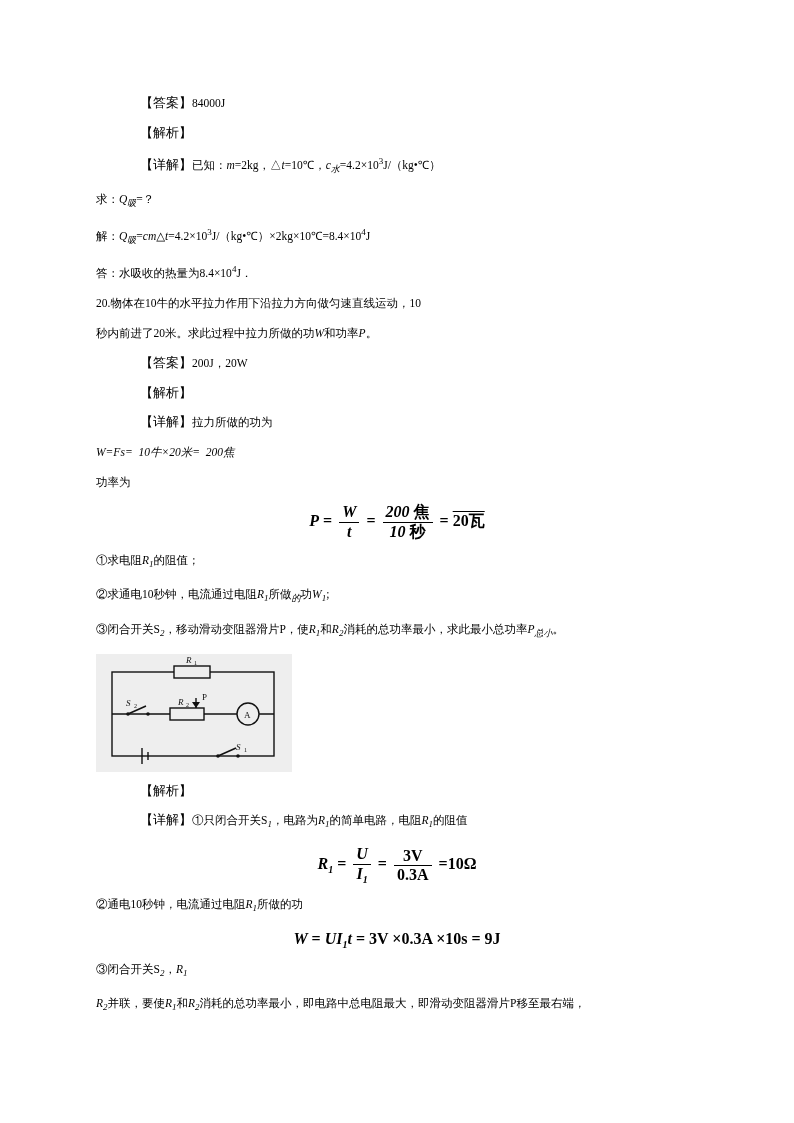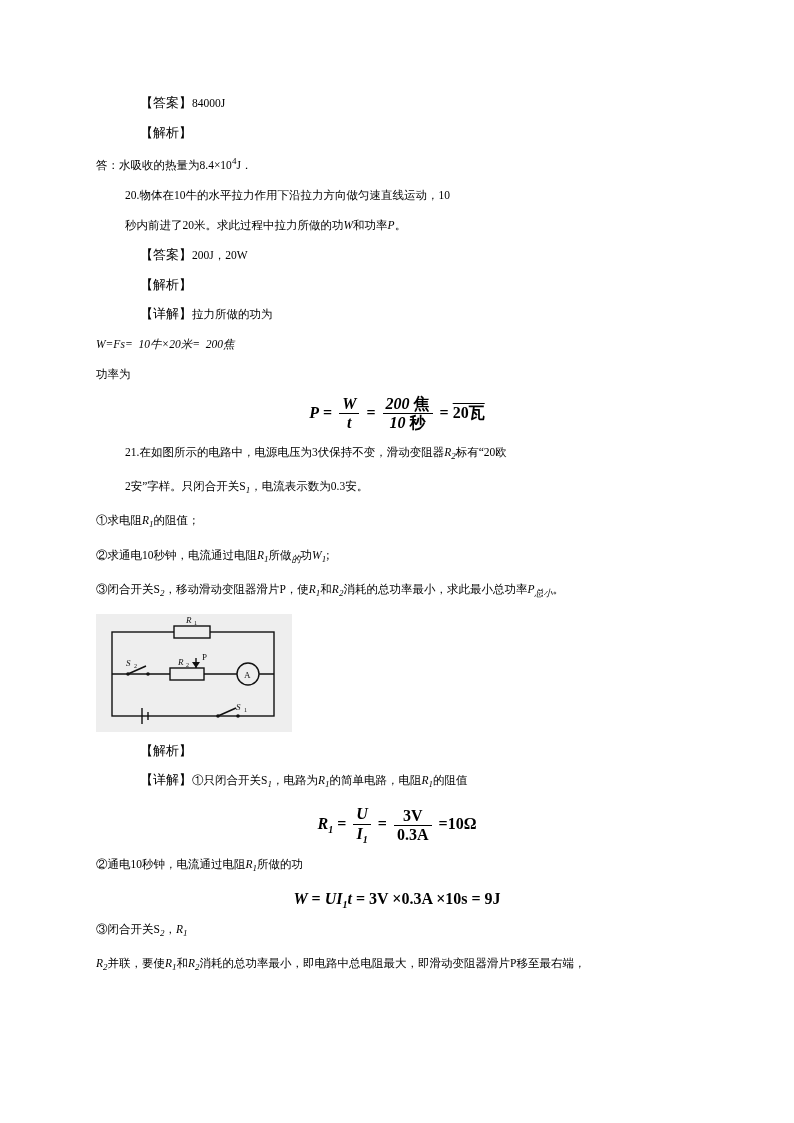--- a/index.html
+++ b/index.html
@@ -19,21 +19,21 @@
     width: 794px;
     height: 1123px;
     box-sizing: border-box;
     padding: 88px 96px 60px 96px;
   }
   .line {
     font-size: 13.5px;
     line-height: 29px;
     white-space: nowrap;
   }
-  .line.wrap { white-space: normal; margin-left: 29px; }
+  .line.wrap { white-space: normal; }
   .tag {
     font-family: "Liberation Sans", sans-serif;
     font-size: 13px;
     margin-left: 44px;
   }
   .small {
     font-size: 11.5px;
   }
   .sub {
     font-size: 9px;
@@ -98,22 +98,31 @@
 <div class="page">
 
   <div class="line">
     <span class="tag">【答案】</span><span class="small">84000J</span>
   </div>
 
   <div class="line">
     <span class="tag">【解析】</span>
   </div>
 
-
-
+  <div class="line">
+    <span class="tag">【详解】</span><span class="small">已知：<span class="it">m</span>=2kg，△<span class="it">t</span>=10℃，<span class="it">c</span><span class="sub">水</span>=4.2×10<span class="supn">3</span>J/（kg•℃）</span>
+  </div>
+
+  <div class="line">
+    <span class="small">求：<span class="it">Q</span><span class="sub">吸</span>=？</span>
+  </div>
+
+  <div class="line">
+    <span class="small">解：<span class="it">Q</span><span class="sub">吸</span>=<span class="it">cm</span>△<span class="it">t</span>=4.2×10<span class="supn">3</span>J/（kg•℃）×2kg×10℃=8.4×10<span class="supn">4</span>J</span>
+  </div>
 
   <div class="line">
     <span class="small">答：水吸收的热量为8.4×10<span class="supn">4</span>J．</span>
   </div>
 
   <div class="line wrap">
     <span class="small">20.物体在10牛的水平拉力作用下沿拉力方向做匀速直线运动，10<br>秒内前进了20米。求此过程中拉力所做的功<span class="it">W</span>和功率<span class="it">P</span>。</span>
   </div>
 
   <div class="line">
@@ -139,23 +148,20 @@
   <div class="eqblock">
     <span class="big">P</span>
     <span class="big" style="font-style:normal">=</span>
     <span class="frac big"><span class="num">W</span><span class="den">t</span></span>
     <span class="big" style="font-style:normal">=</span>
     <span class="frac big"><span class="num">200 <span style="font-style:normal">焦</span></span><span class="den">10 <span style="font-style:normal">秒</span></span></span>
     <span class="big" style="font-style:normal">=</span>
     <span class="big overline" style="font-style:normal">20瓦</span>
   </div>
 
-  <div class="line wrap">
-    <span class="small">21.在如图所示的电路中，电源电压为3伏保持不变，滑动变阻器<span class="it">R</span><span class="sub">2</span>标有“20欧<br>2安”字样。只闭合开关S<span class="sub">1</span>，电流表示数为0.3安。</span>
-  </div>
 
   <div class="line">
     <span class="small">①求电阻<span class="it">R</span><span class="sub">1</span>的阻值；</span>
   </div>
 
   <div class="line">
     <span class="small">②求通电10秒钟，电流通过电阻<span class="it">R</span><span class="sub">1</span>所做<span class="sub">的</span>功<span class="it">W</span><span class="sub">1</span>;</span>
   </div>
 
   <div class="line">

